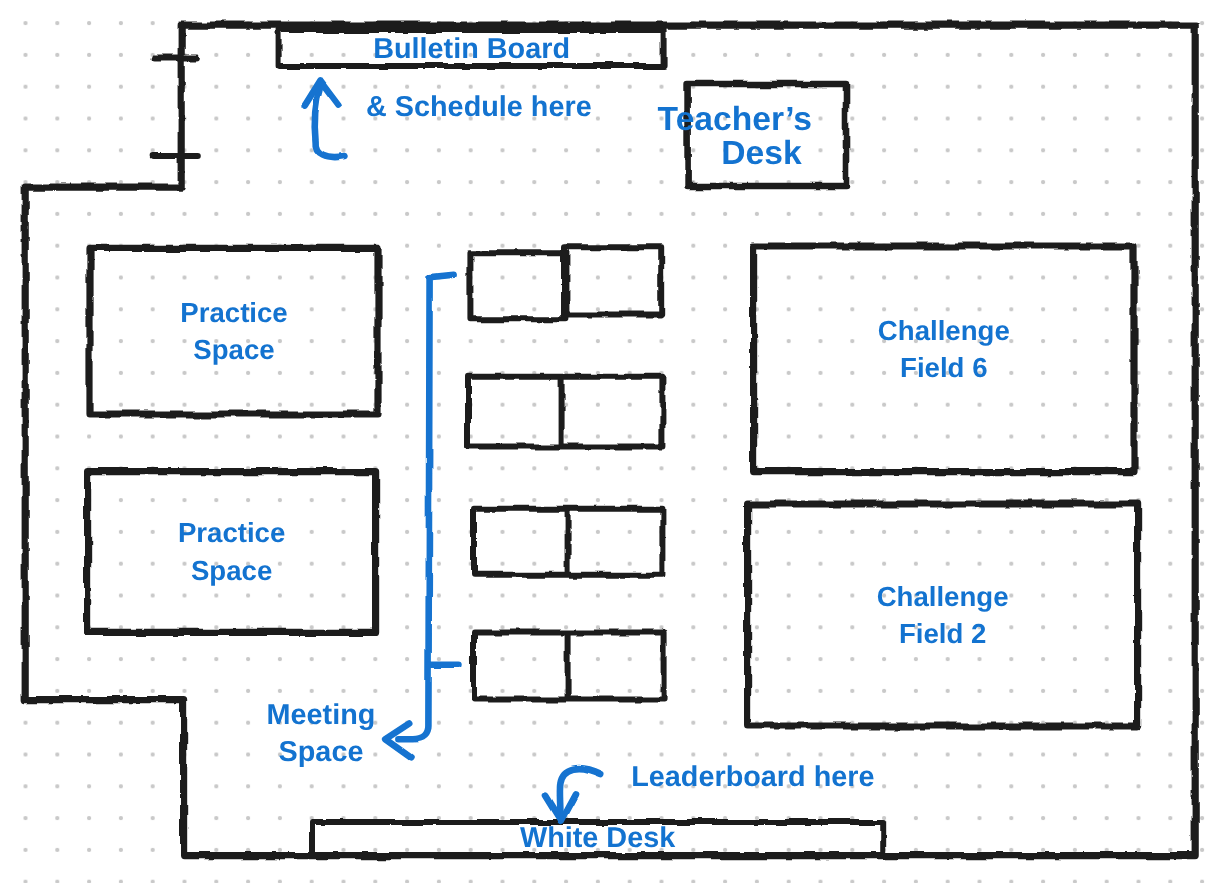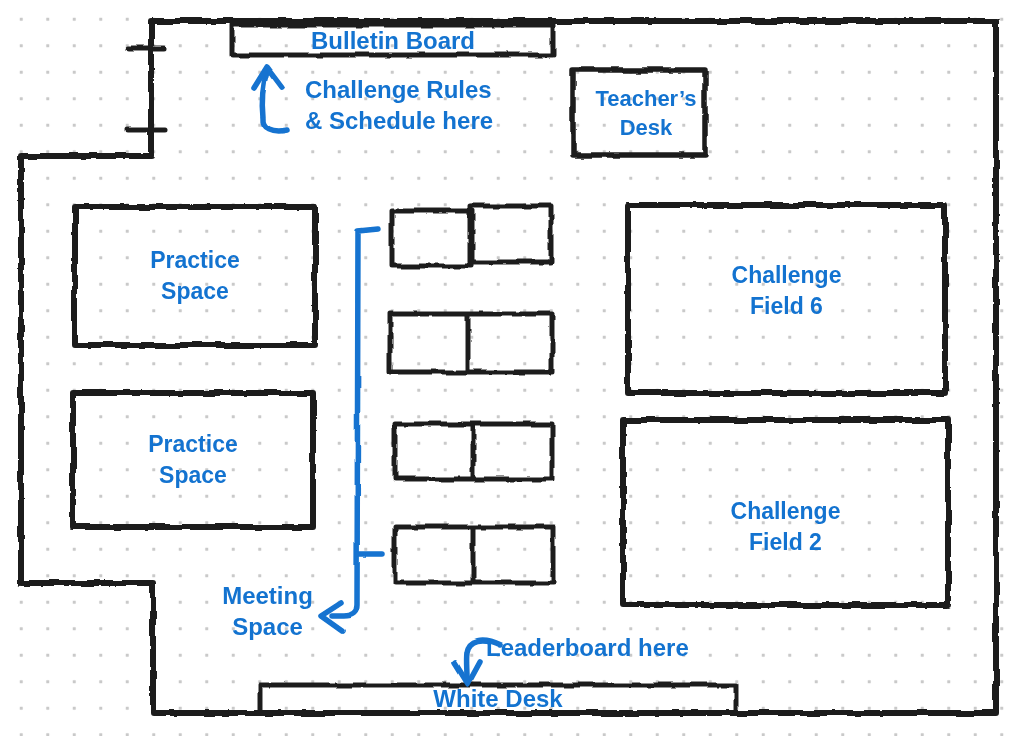--- a/index.html
+++ b/index.html
@@ -78,47 +78,46 @@
       <path d="M501,645 C482,636 469,640 467,652 C466,660 467,669 467,677"></path>
       <path d="M455,663 L468,684 L480,662"></path>
     </g>
   </svg>
 
   <div class="lbl marker-label center" style="left:233px;top:25px;width:320px;height:30px;">
     <span>Bulletin Board</span>
   </div>
 
   <div class="lbl marker-label" style="left:305px;top:74px;">
-    <div>Challenge Rules</div>
     <div>&amp; Schedule here</div>
   </div>
 
-  <div class="lbl room-label center" style="left:582px;top:71px;width:128px;height:83px;line-height:29px;font-size:22px;">
+  <div class="lbl room-label center" style="left:544px;top:71px;width:128px;height:83px;line-height:29px;font-size:28px;text-align:right;">
     <span class="wrapblock" style="width:120px;">Teacher’s Desk</span>
   </div>
 
   <div class="lbl room-label center" style="left:75px;top:207px;width:240px;height:138px;">
     <span class="wrapblock" style="width:120px;">Practice Space</span>
   </div>
 
   <div class="lbl room-label center" style="left:73px;top:393px;width:240px;height:134px;">
     <span class="wrapblock" style="width:120px;">Practice Space</span>
   </div>
 
   <div class="lbl room-label center" style="left:628px;top:205px;width:317px;height:172px;">
     <span class="wrapblock" style="width:145px;">Challenge Field 6</span>
   </div>
 
-  <div class="lbl room-label center" style="left:623px;top:434px;width:325px;height:185px;">
+  <div class="lbl room-label center" style="left:623px;top:420px;width:325px;height:185px;">
     <span class="wrapblock" style="width:145px;">Challenge Field 2</span>
   </div>
 
   <div class="lbl marker-label center" style="left:200px;top:580px;width:135px;height:62px;">
     <span class="wrapblock" style="width:110px;">Meeting Space</span>
   </div>
 
-  <div class="lbl marker-label" style="left:486px;top:632px;">Leaderboard here</div>
+  <div class="lbl marker-label" style="left:526px;top:632px;">Leaderboard here</div>
 
   <div class="lbl marker-label center" style="left:260px;top:685px;width:476px;height:28px;font-size:24px;line-height:28px;">
     <span>White Desk</span>
   </div>
 
 </div>
 
 </body></html>

